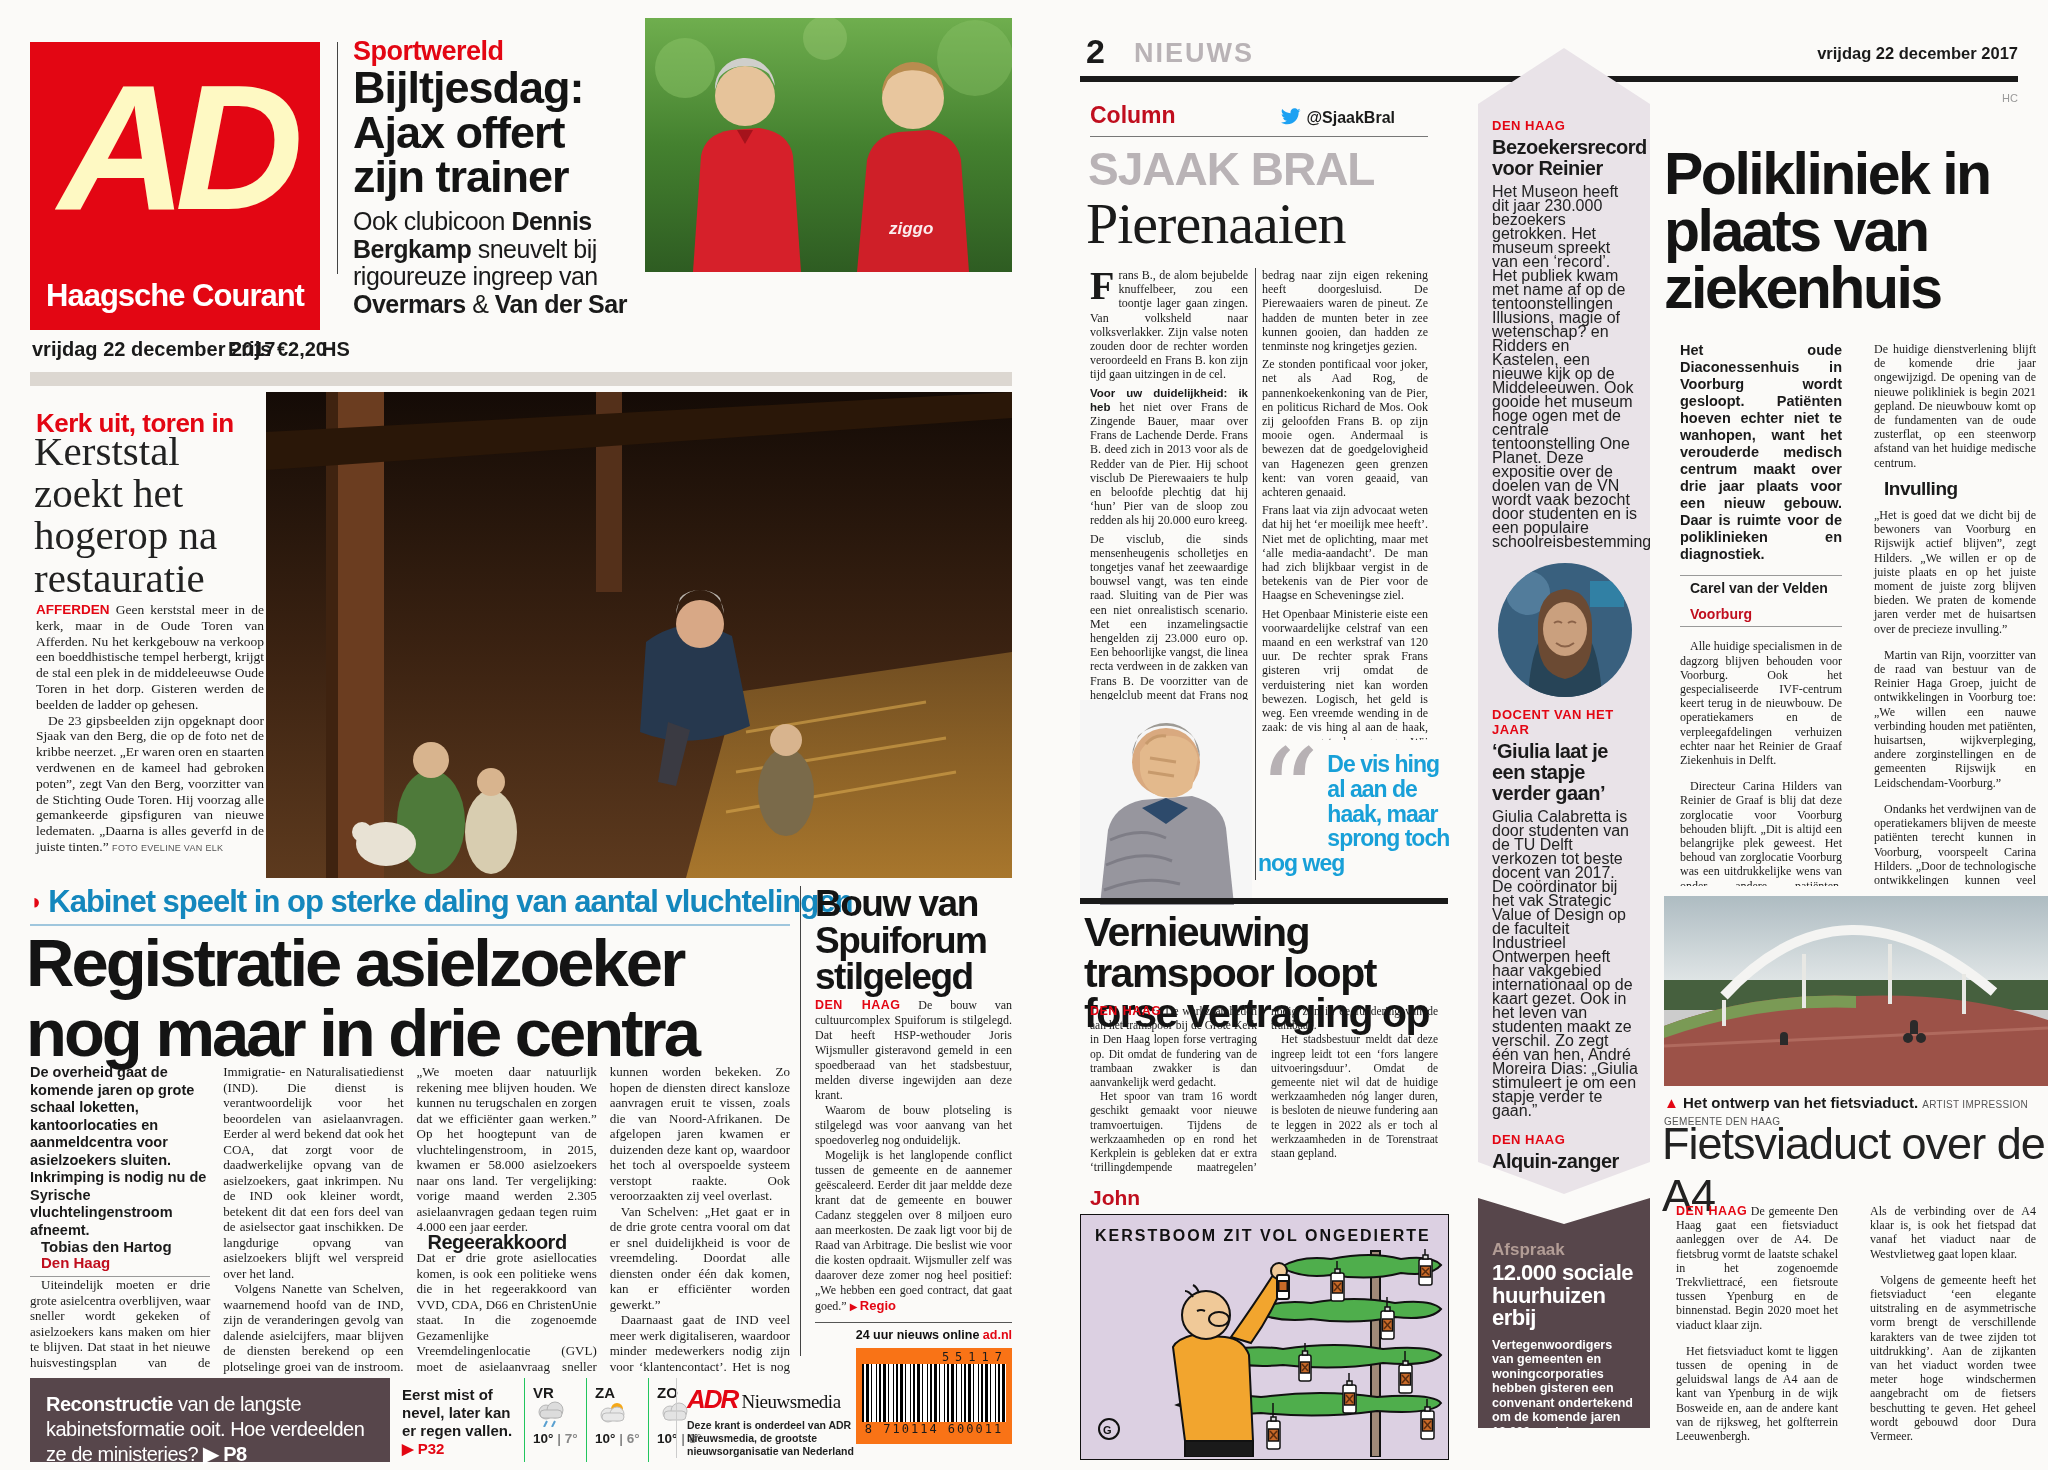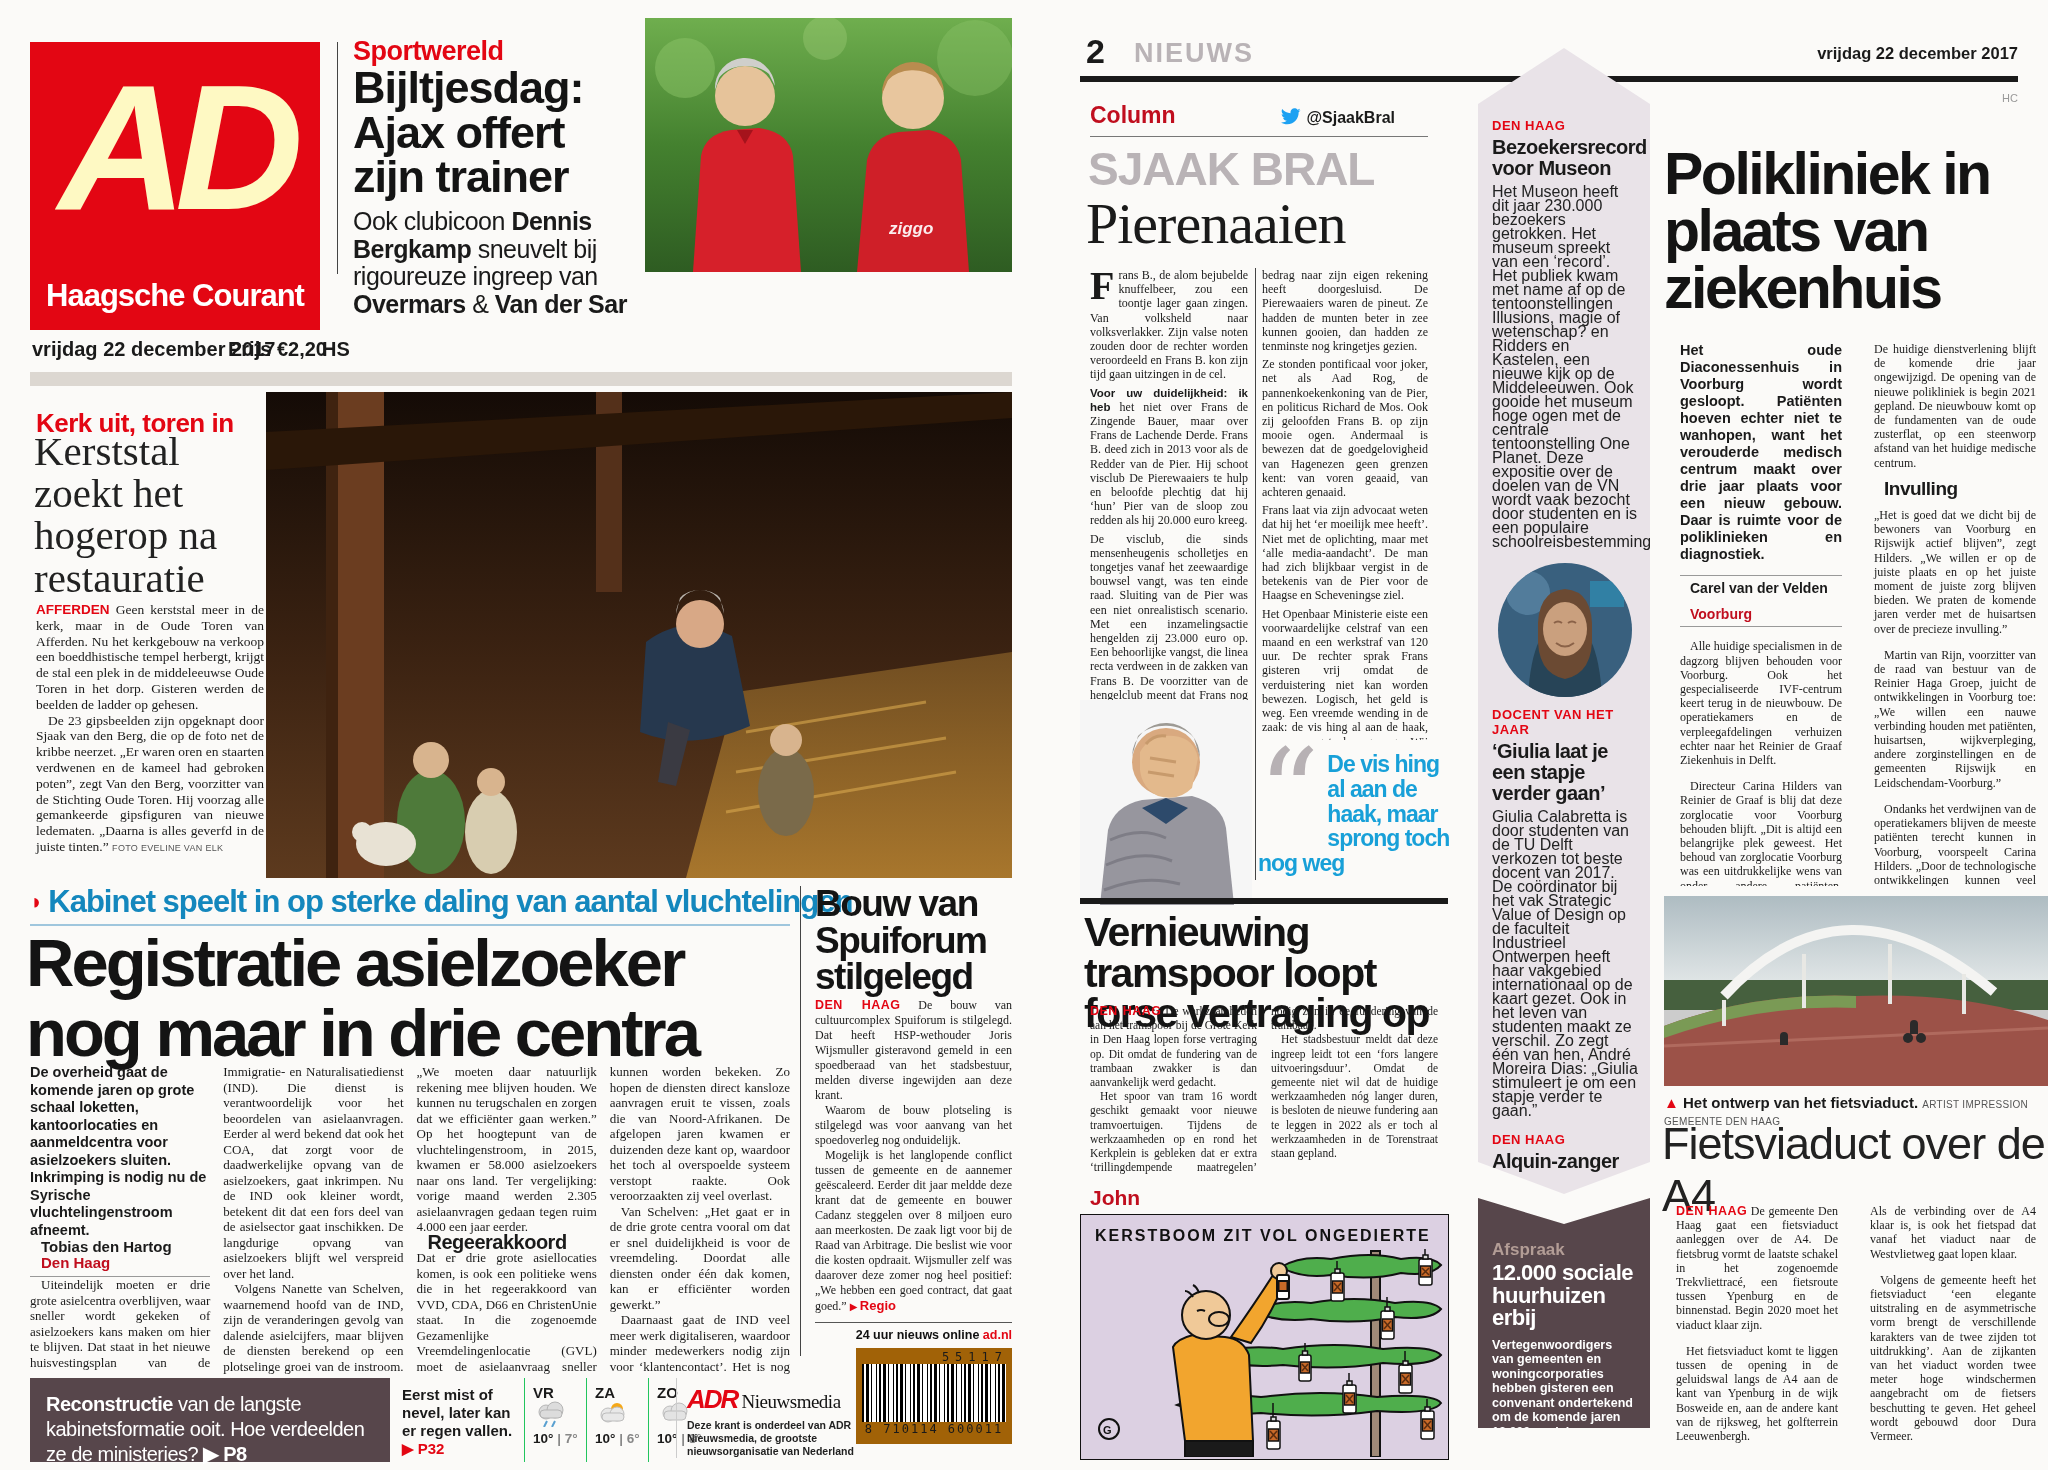--- a/index.html
+++ b/index.html
@@ -63,21 +63,21 @@
   
   .spui-hl{left:815px;top:886px;width:200px;font-size:37px;line-height:0.99;letter-spacing:-1.5px;}
   .spui-body{left:815px;top:998px;width:197px;height:318px;font-size:12px;line-height:15px;}
   .spui-body p{margin:0;}
   .spui-body p + p{text-indent:10px;}
   .lead-city2{font-family:"Liberation Sans",sans-serif;font-weight:700;color:#e30613;font-size:12.5px;letter-spacing:0.5px;}
 
   .online-rule{left:815px;top:1322px;width:197px;height:1px;background:#555;}
   .online{left:815px;top:1328px;width:197px;text-align:right;font-family:"Liberation Sans",sans-serif;
           font-weight:700;font-size:12.5px;color:#111;}
-  .barcode-wrap{left:856px;top:1348px;width:156px;height:96px;background:#a16207;}
+  .barcode-wrap{left:856px;top:1348px;width:156px;height:96px;background:#f97316;}
   .bc-top{font-family:"DejaVu Sans Mono",monospace;font-size:12px;letter-spacing:6px;text-align:right;padding:2px 4px 0 0;}
   .bc-bars{height:58px;margin:0 6px;
     background:repeating-linear-gradient(90deg,#000 0 2px,#fff 2px 4px,#000 4px 7px,#fff 7px 9px,#000 9px 10px,#fff 10px 14px,#000 14px 15px,#fff 15px 17px);}
   .bc-num{font-family:"DejaVu Sans Mono",monospace;font-size:12px;text-align:center;letter-spacing:2px;}
 
   
   .promo{left:30px;top:1378px;width:360px;height:84px;background:#57464b;color:#fff;
          font-family:"Liberation Sans",sans-serif;font-size:20px;line-height:1.25;padding:14px 16px;box-sizing:border-box;letter-spacing:-0.5px;}
   .wx-text{left:402px;top:1378px;width:118px;font-family:"Liberation Sans",sans-serif;font-weight:700;
            font-size:15px;line-height:1.2;padding-top:8px;}
@@ -480,21 +480,21 @@
     </g>
     <circle cx="28" cy="214" r="10" fill="none" stroke="#111" stroke-width="2"></circle>
     <text x="22" y="219" font-size="11" font-weight="bold" fill="#111">G</text>
   </svg>
 </div>
 
 <div class="abs strip">
   <div class="strip-inner">
     <div class="brief">
       <p class="b-kick">DEN HAAG</p>
-      <p class="b-title">Bezoekersrecord voor Museon</p>
+      <p class="b-title">Bezoekersrecord voor Reinier</p>
       <p class="b-body">Het Museon heeft dit jaar 230.000 bezoekers getrokken. Het museum spreekt van een ‘record’. Het publiek kwam met name af op de tentoonstellingen Illusions, magie of wetenschap? en Ridders en Kastelen, een nieuwe kijk op de Middeleeuwen. Ook gooide het museum hoge ogen met de centrale tentoonstelling One Planet. Deze expositie over de doelen van de VN wordt vaak bezocht door studenten en is een populaire schoolreisbestemming.</p>
     </div>
     <div class="circ">
       <svg width="134" height="134" viewBox="0 0 134 134">
         <rect width="134" height="134" fill="#39607e"></rect>
         <circle cx="30" cy="30" r="22" fill="#5d89a8" opacity="0.7"></circle>
         <rect x="92" y="18" width="34" height="26" fill="#2d8fb5" opacity="0.7"></rect>
         <path d="M30,134 Q34,60 67,56 Q100,60 104,134 Z" fill="#274457"></path>
         <path d="M40,70 Q38,28 67,26 Q96,28 94,70 Q96,110 67,116 Q38,110 40,70 Z" fill="#6b4a33"></path>
         <ellipse cx="67" cy="66" rx="22" ry="27" fill="#caa07e"></ellipse>

